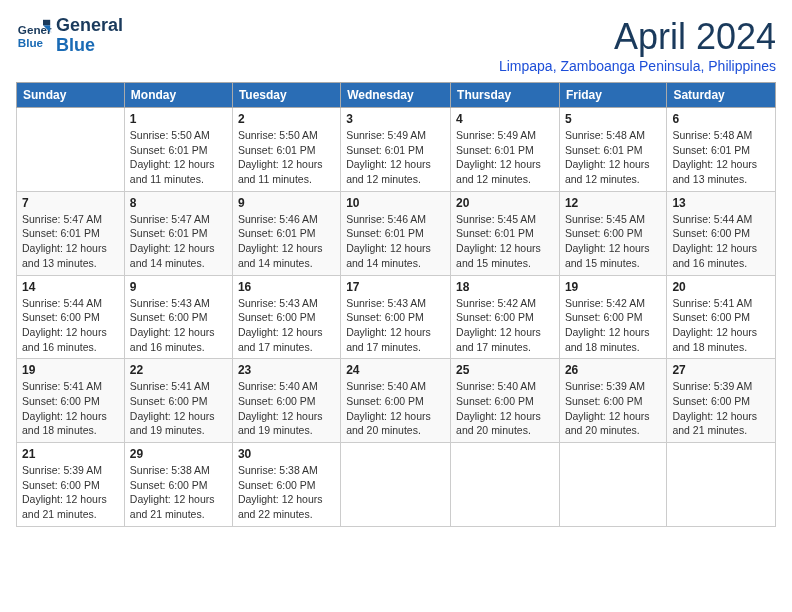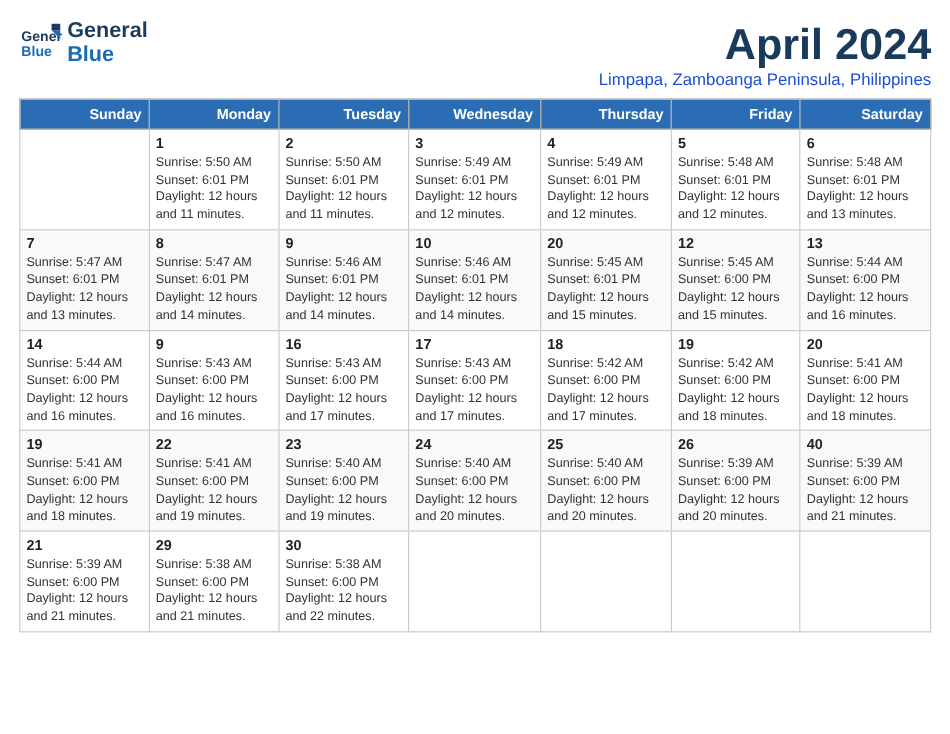--- a/index.html
+++ b/index.html
@@ -28,37 +28,37 @@
       line-height: 1.1;
     }
     .logo-blue { color: #1a6bb5; }
     .logo-icon {
       width: 36px;
       height: 36px;
     }
     .title-area { text-align: right; }
     .month-title {
       font-size: 36px;
-      font-weight: bold;
+      font-weight: normal;
       color: #1a3a5c;
     }
     .location {
       font-size: 14px;
       color: #1d4ed8;
     }
     table {
       width: 100%;
       border-collapse: collapse;
       font-size: 11px;
     }
     thead tr th {
       background-color: #2a6db5;
       color: #fff;
       padding: 5px 6px;
-      text-align: right;
+      text-align: left;
       font-size: 12px;
       font-weight: bold;
       border: 1px solid #aaa;
     }
     tbody tr td {
       border: 1px solid #ccc;
       vertical-align: top;
       padding: 4px 5px;
       width: 113px;
       min-height: 70px;
@@ -299,21 +299,21 @@
 and 20 minutes.</div>
         </td>
         <td>
           <span class="day-number">26</span>
           <div class="day-info" style="white-space: pre-line;">Sunrise: 5:39 AM
 Sunset: 6:00 PM
 Daylight: 12 hours
 and 20 minutes.</div>
         </td>
         <td>
-          <span class="day-number">40</span>
+          <span class="day-number">27</span>
           <div class="day-info" style="white-space: pre-line;">Sunrise: 5:39 AM
 Sunset: 6:00 PM
 Daylight: 12 hours
 and 21 minutes.</div>
         </td>
       </tr>
       <tr>
         <td>
           <span class="day-number">21</span>
           <div class="day-info" style="white-space: pre-line;">Sunrise: 5:39 AM

